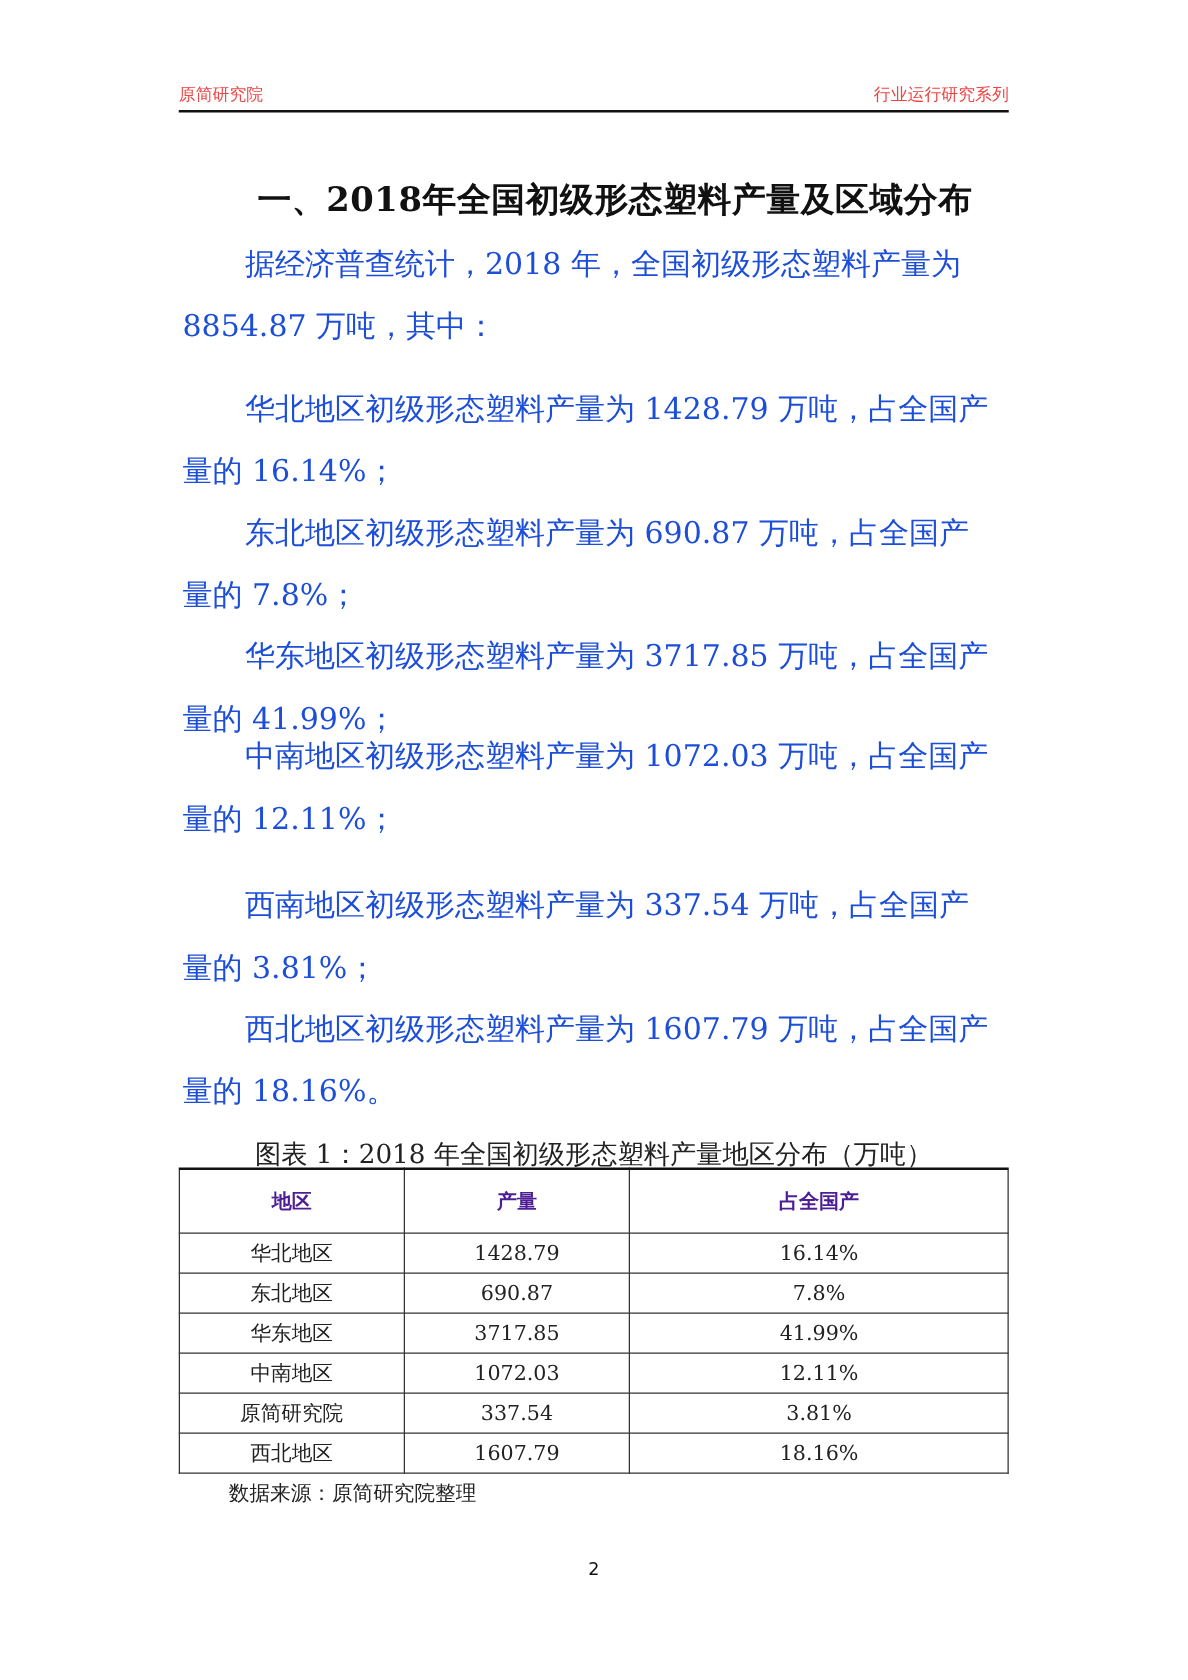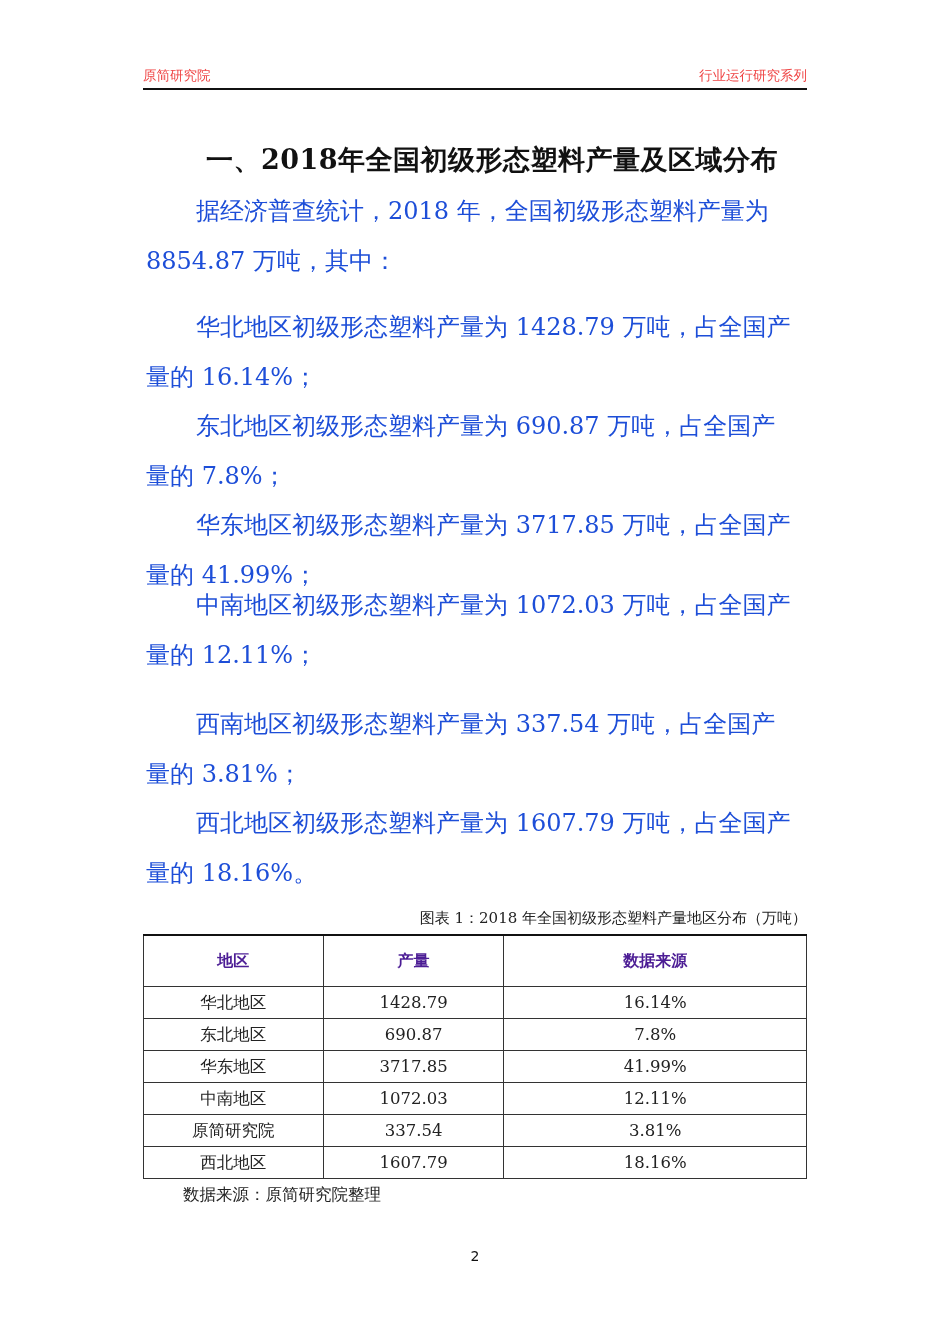--- a/index.html
+++ b/index.html
@@ -13,22 +13,22 @@
 
   .title { position: absolute; left: 0; top: 142px; width: 950px; text-align: center;
            font-family: "DejaVu Serif", serif; font-weight: bold; font-size: 27px; color: #111; letter-spacing: 0.5px; }
   .title span { position: relative; left: 17px; }
 
   .para { position: absolute; left: 146px; width: 664px; font-family: "DejaVu Serif", serif;
           font-size: 24px; color: #1d4ed8; line-height: 50px; }
   .para .line { display: block; white-space: nowrap; height: 50px; }
   .para .ind { padding-left: 50px; }
 
-  .caption { position: absolute; left: 143px; top: 909px; width: 664px; text-align: right;
-             font-family: "DejaVu Serif", serif; font-size: 15px; color: #222; }
+  .caption { position: absolute; left: 143px; top: 909px; width: 664px; text-align: center;
+             font-family: "DejaVu Serif", serif; font-size: 21px; color: #222; }
 
   table.data { position: absolute; left: 143px; top: 934px; width: 664px; border-collapse: collapse;
                font-family: "DejaVu Serif", serif; font-size: 16.5px; color: #222; }
   table.data th, table.data td { border: 1px solid #333; text-align: center; padding: 0; }
   table.data thead tr { border-top: 2px solid #111; }
   table.data th { height: 50px; font-family: "DejaVu Sans", sans-serif; font-weight: bold; font-size: 16px; color: #4c1d95; }
   table.data td { height: 31px; }
   table.data col.c1 { width: 180px; }
   table.data col.c2 { width: 181px; }
   table.data col.c3 { width: 303px; }
@@ -85,21 +85,21 @@
   <table class="data">
     <colgroup>
         <col class="c1">
         <col class="c2">
         <col class="c3">
       </colgroup>
     <thead>
       <tr>
         <th>地区</th>
         <th>产量</th>
-        <th>数据来源</th>
+        <th>占全国产</th>
       </tr>
     </thead>
     <tbody>
       <tr>
         <td>华北地区</td>
         <td>1428.79</td>
         <td>16.14%</td>
       </tr>
       <tr>
         <td>东北地区</td>

